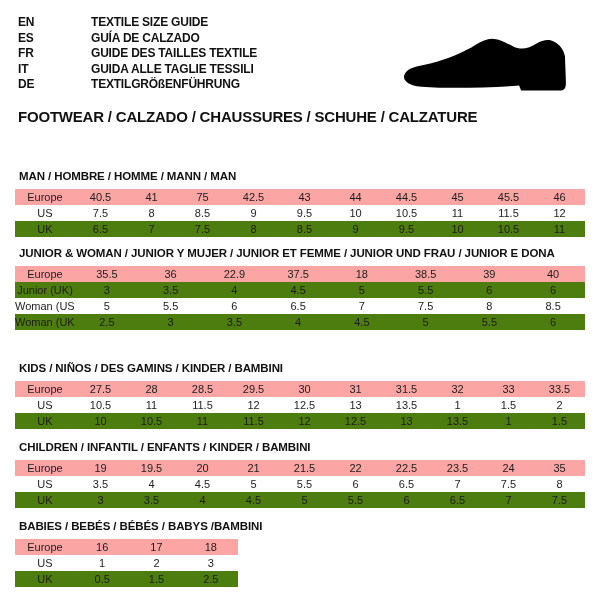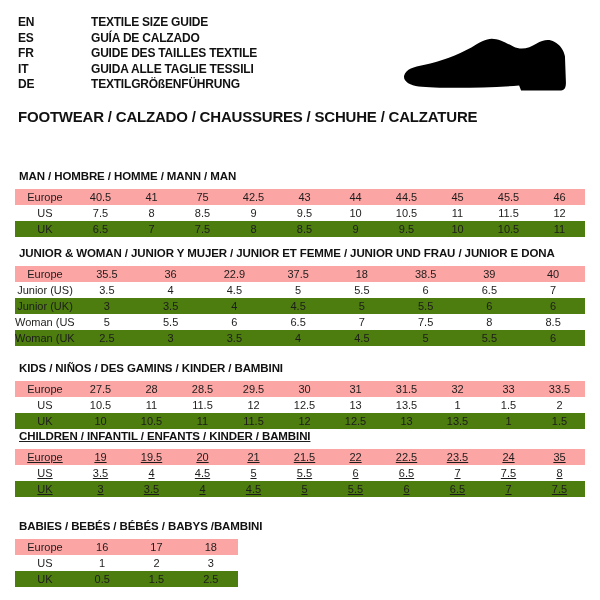--- a/index.html
+++ b/index.html
@@ -26,21 +26,21 @@
     white-space: nowrap;
   }
 
   .shoe-icon { position: absolute; left: 395px; top: 28px; width: 180px; height: 78px; }
 
   
   .sec { position: absolute; left: 15px; width: 570px; }
   .sec-0 { top: 170px; }
   .sec-1 { top: 247px; }
   .sec-2 { top: 362px; }
-  .sec-3 { top: 430px; text-decoration: underline; }
+  .sec-3 { top: 441px; }
   .sec-4 { top: 520px; }
   .sec-title {
     font-size: 11.5px; font-weight: bold; line-height: 13px;
     letter-spacing: -0.1px; color: #111; padding-left: 4px; white-space: nowrap;
   }
   table.size-table {
     border-collapse: collapse; table-layout: fixed;
     margin-top: 6px; width: 570px;
   }
   .sec-4 table.size-table { width: 223px; }
@@ -156,31 +156,20 @@
             <td class="label-cell">Europe</td>
             <td>35.5</td>
             <td>36</td>
             <td>22.9</td>
             <td>37.5</td>
             <td>18</td>
             <td>38.5</td>
             <td>39</td>
             <td>40</td>
           </tr>
-          <tr class="">
-            <td class="label-cell">Junior (US)</td>
-            <td>3.5</td>
-            <td>4</td>
-            <td>4.5</td>
-            <td>5</td>
-            <td>5.5</td>
-            <td>6</td>
-            <td>6.5</td>
-            <td>7</td>
-          </tr>
           <tr class="row-alt">
             <td class="label-cell">Junior (UK)</td>
             <td>3</td>
             <td>3.5</td>
             <td>4</td>
             <td>4.5</td>
             <td>5</td>
             <td>5.5</td>
             <td>6</td>
             <td>6</td>

